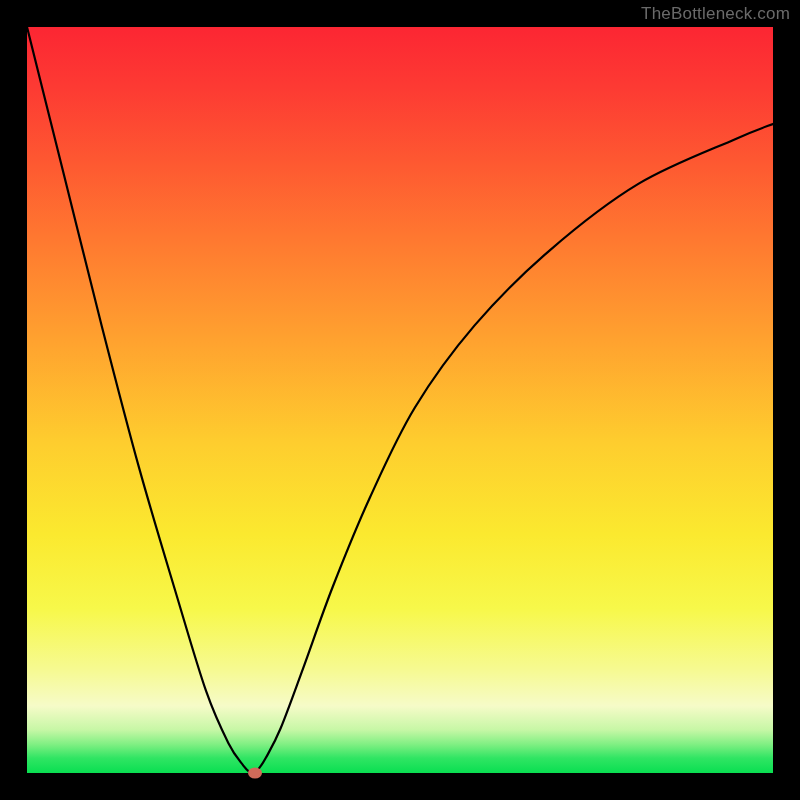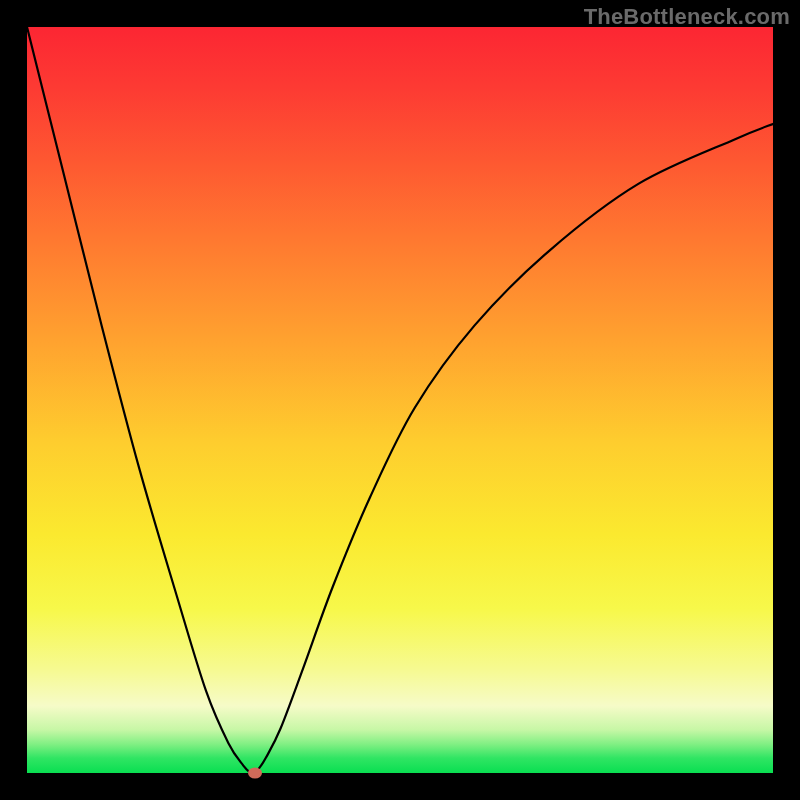--- a/index.html
+++ b/index.html
@@ -40,22 +40,22 @@
       #7eef82 96.2%,
       #30e563 98%,
       #09df51 100%
     );
   }
   .watermark {
     position: absolute;
     top: 4px;
     right: 10px;
     color: #6a6a6a;
-    font-size: 22px;
-    font-weight: 700;
+    font-size: 17px;
+    font-weight: 400;
     letter-spacing: 0.2px;
     user-select: none;
   }
   svg.curve {
     position: absolute;
     left: 0;
     top: 0;
     width: 746px;
     height: 746px;
   }

